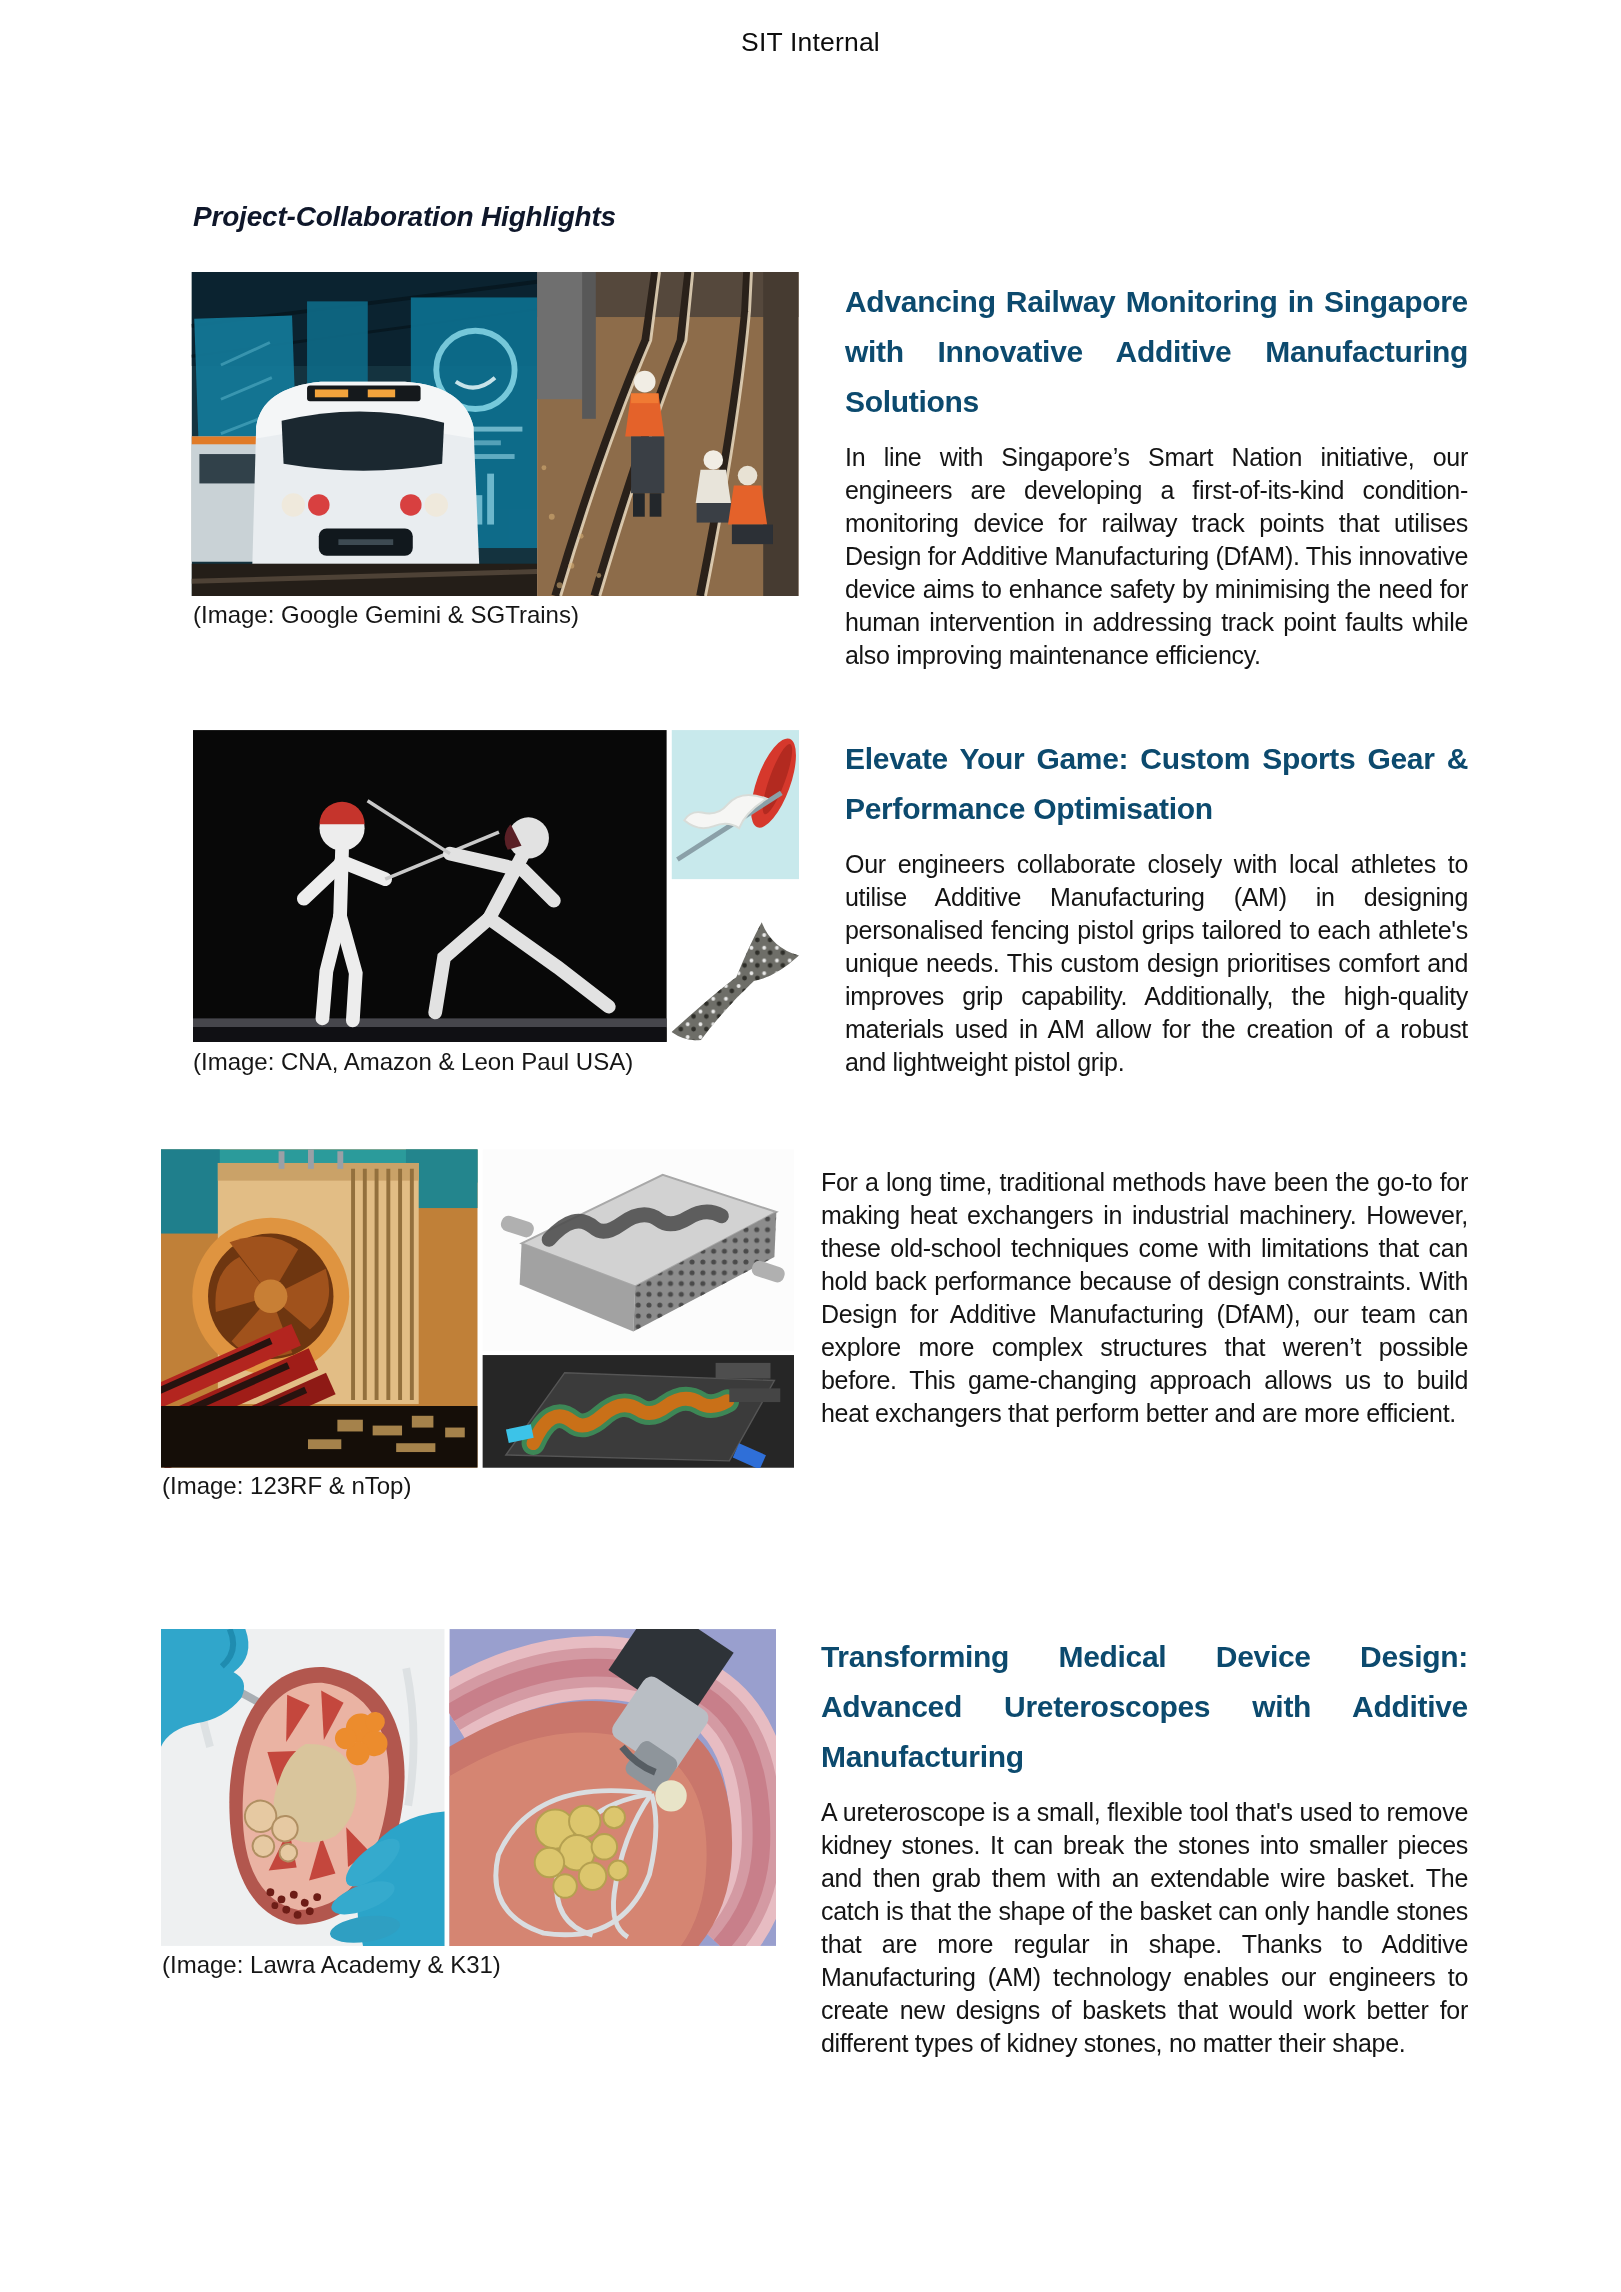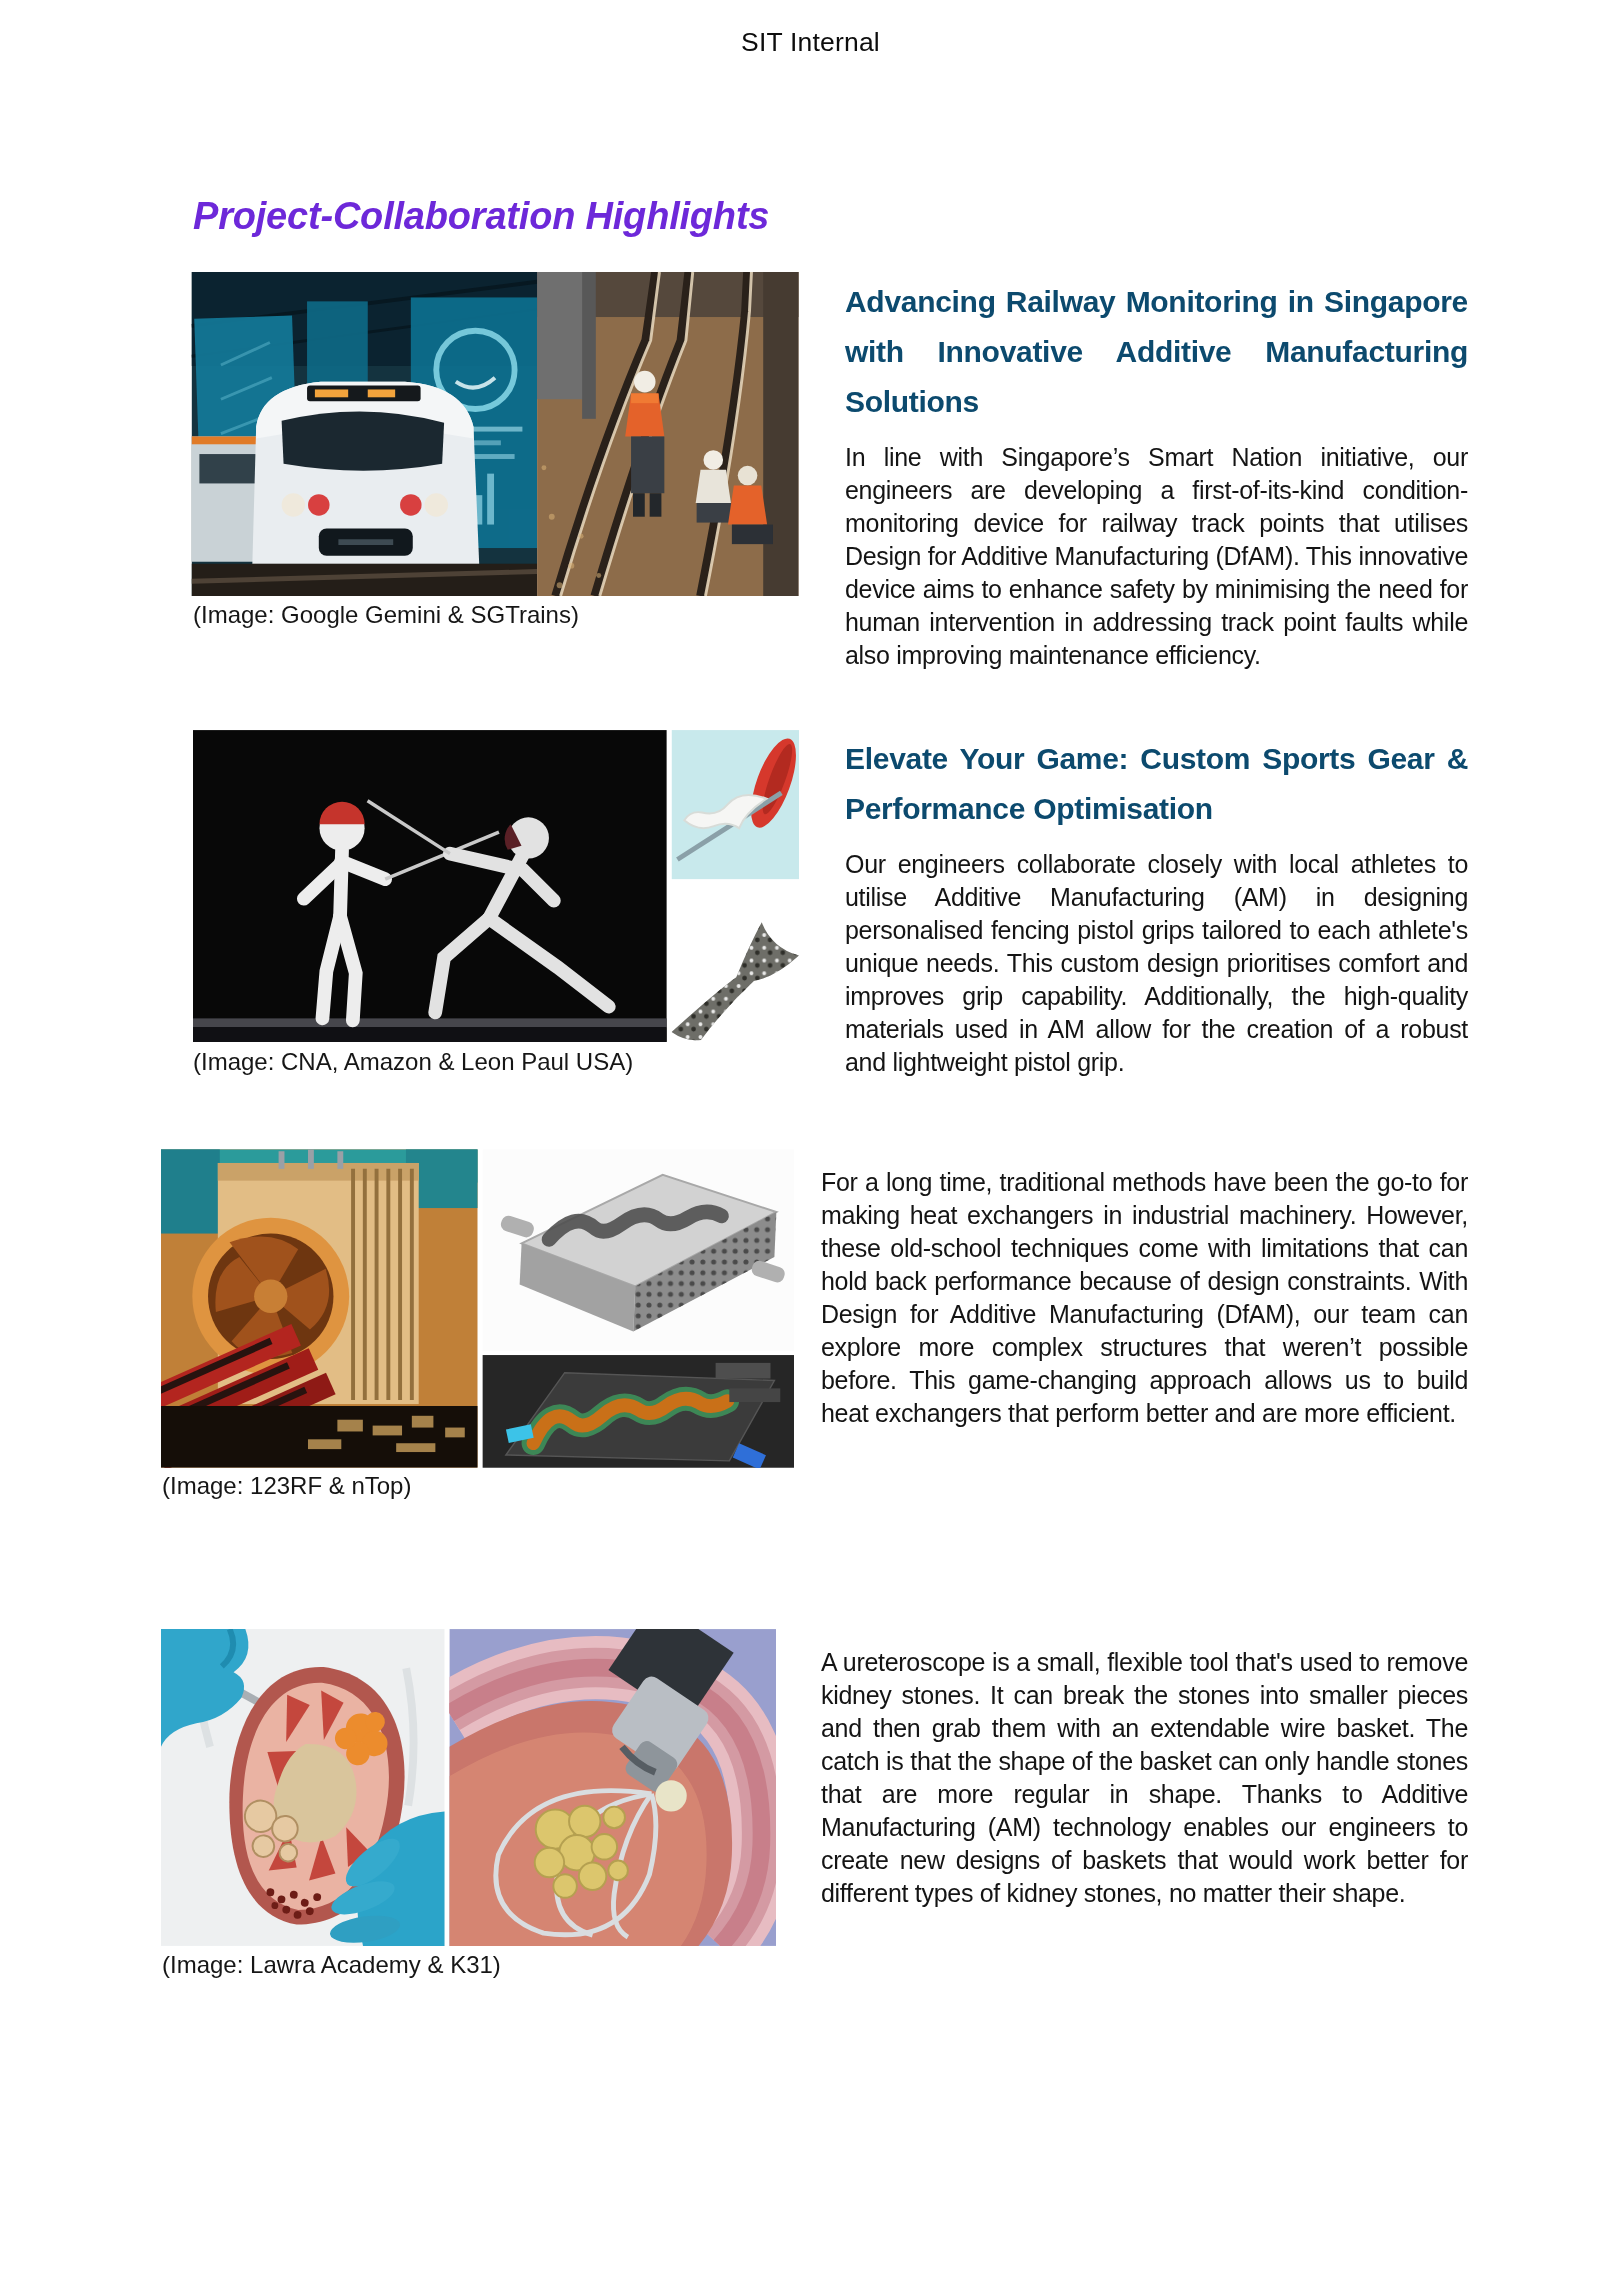--- a/index.html
+++ b/index.html
@@ -3,22 +3,22 @@
 <meta charset="utf-8">
 <style>
   * { margin:0; padding:0; box-sizing:border-box; }
   html,body { background:#ffffff; }
   body { font-family:"Liberation Sans", sans-serif; color:#111; }
   .page { position:relative; width:1621px; height:2193px; background:#fff; overflow:hidden; }
 
   .doc-header { position:absolute; top:27.4px; left:0; width:100%; text-align:center;
                 font-size:26.5px; color:#0d0d0d; letter-spacing:0.2px; }
 
-  .main-title { position:absolute; left:193px; top:197px; font-size:38px; line-height:39px;
-                font-weight:bold; font-style:italic; color:#6d28d9; letter-spacing:-0.2px; }
+  .main-title { position:absolute; left:193px; top:197px; font-size:28px; line-height:39px;
+                font-weight:bold; font-style:italic; color:#0f172a; letter-spacing:-0.2px; }
 
   figure.img { position:absolute; }
   figure.img svg { display:block; width:100%; height:100%; }
 
   .caption { position:absolute; font-size:24px; color:#161616; letter-spacing:0; }
 
   .textcol { position:absolute; }
   .sec-title { font-size:30px; line-height:50px; font-weight:bold; color:#0c4a6e;
                text-align:justify; text-align-last:left; letter-spacing:-0.3px; }
   .sec-body  { margin-top:13.7px; font-size:25px; line-height:33px; color:#141414;
@@ -379,18 +379,19 @@
               <circle cx="146" cy="252" r="14"></circle>
             <circle cx="118" cy="262" r="12"></circle>
               <circle cx="168" cy="192" r="11"></circle>
               <circle cx="172" cy="246" r="10"></circle>
           </g>
         </svg>
       </svg>
     </figure>
     <div class="caption cap4">(Image: Lawra Academy &amp; K31)</div>
     <div class="textcol text4">
+      <h2 class="sec-title">Transforming Medical Device Design: Advanced Ureteroscopes with Additive Manufacturing</h2>
       <p class="sec-body">A ureteroscope is a small, flexible tool that's used to remove kidney stones. It can break the stones into smaller pieces and then grab them with an extendable wire basket. The catch is that the shape of the basket can only handle stones that are more regular in shape. Thanks to Additive Manufacturing (AM) technology enables our engineers to create new designs of baskets that would work better for different types of kidney stones, no matter their shape.</p>
     </div>
   </section>
 
 </div>
 
 
 </body></html>

